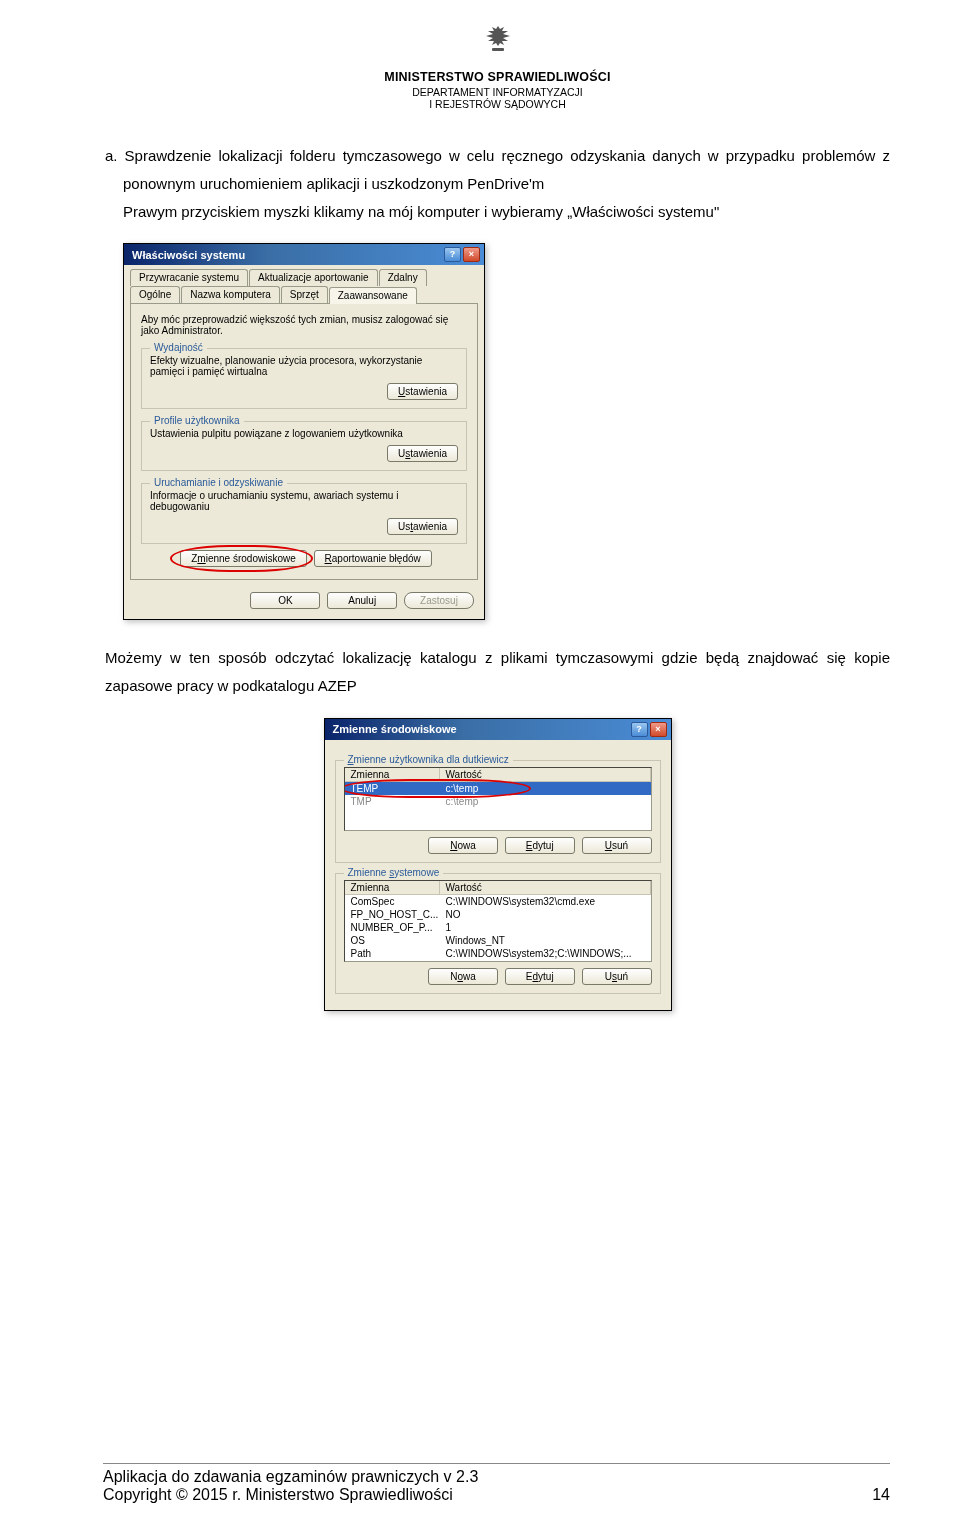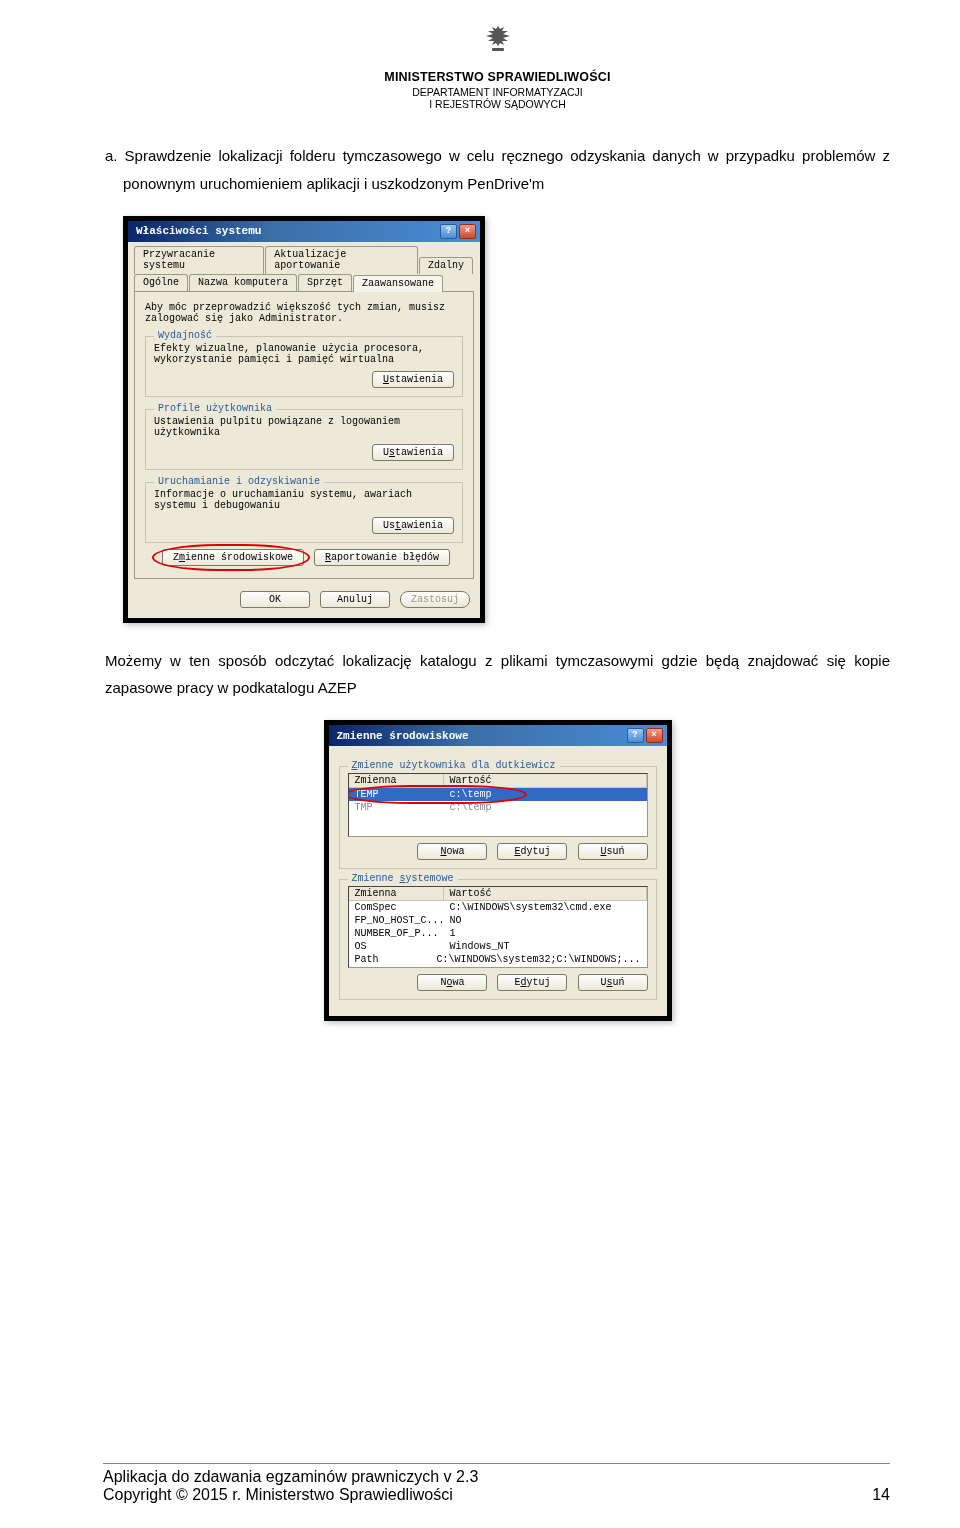--- a/index.html
+++ b/index.html
@@ -23,25 +23,25 @@
   .content { font-size: 15px; line-height: 1.85; text-align: justify; }
   .list-item { text-indent: -18px; padding-left: 18px; }
   .indent { padding-left: 18px; }
   .screenshot-wrap { text-align: left; padding-left: 18px; margin: 18px 0 24px; }
   .screenshot-wrap2 { text-align: center; margin-top: 18px; }
 
   
   .xp-dialog {
     display: inline-block;
     text-align: left;
-    font-family: Liberation Mono, monospace;
+    font-family: Liberation Sans, sans-serif;
     font-size: 10px;
     color: #000;
     background: #ece9d8;
-    border: 5px solid #000000;
+    border: 1px solid #000000;
     box-shadow: 2px 2px 6px rgba(0,0,0,0.25);
   }
   .xp-title {
     background: linear-gradient(to right, #0a246a 0%, #3a6ea5 40%, #4a8cd6 100%);
     color: #fff;
     display: flex;
     justify-content: space-between;
     align-items: center;
     padding: 3px 4px 3px 8px;
     font-weight: bold;
@@ -152,20 +152,21 @@
       </g>
     </svg>
   </div>
   <div class="ministry">MINISTERSTWO SPRAWIEDLIWOŚCI</div>
   <div class="dept">DEPARTAMENT INFORMATYZACJI</div>
   <div class="dept2">I REJESTRÓW SĄDOWYCH</div>
 </div>
 
 <div class="content">
   <p class="list-item">a. Sprawdzenie lokalizacji folderu tymczasowego w celu ręcznego odzyskania danych w przypadku problemów z ponownym uruchomieniem aplikacji i uszkodzonym PenDrive'm</p>
+  <p class="indent">Prawym przyciskiem myszki klikamy na mój komputer i wybieramy „Właściwości systemu"</p>
 </div>
 
 <div class="screenshot-wrap">
   <div class="xp-dialog sysdlg">
     <div class="xp-title">
       <span>Właściwości systemu</span>
       <span class="xp-title-btns">
         <span class="xp-tb help">?</span>
         <span class="xp-tb close">×</span>
       </span>

